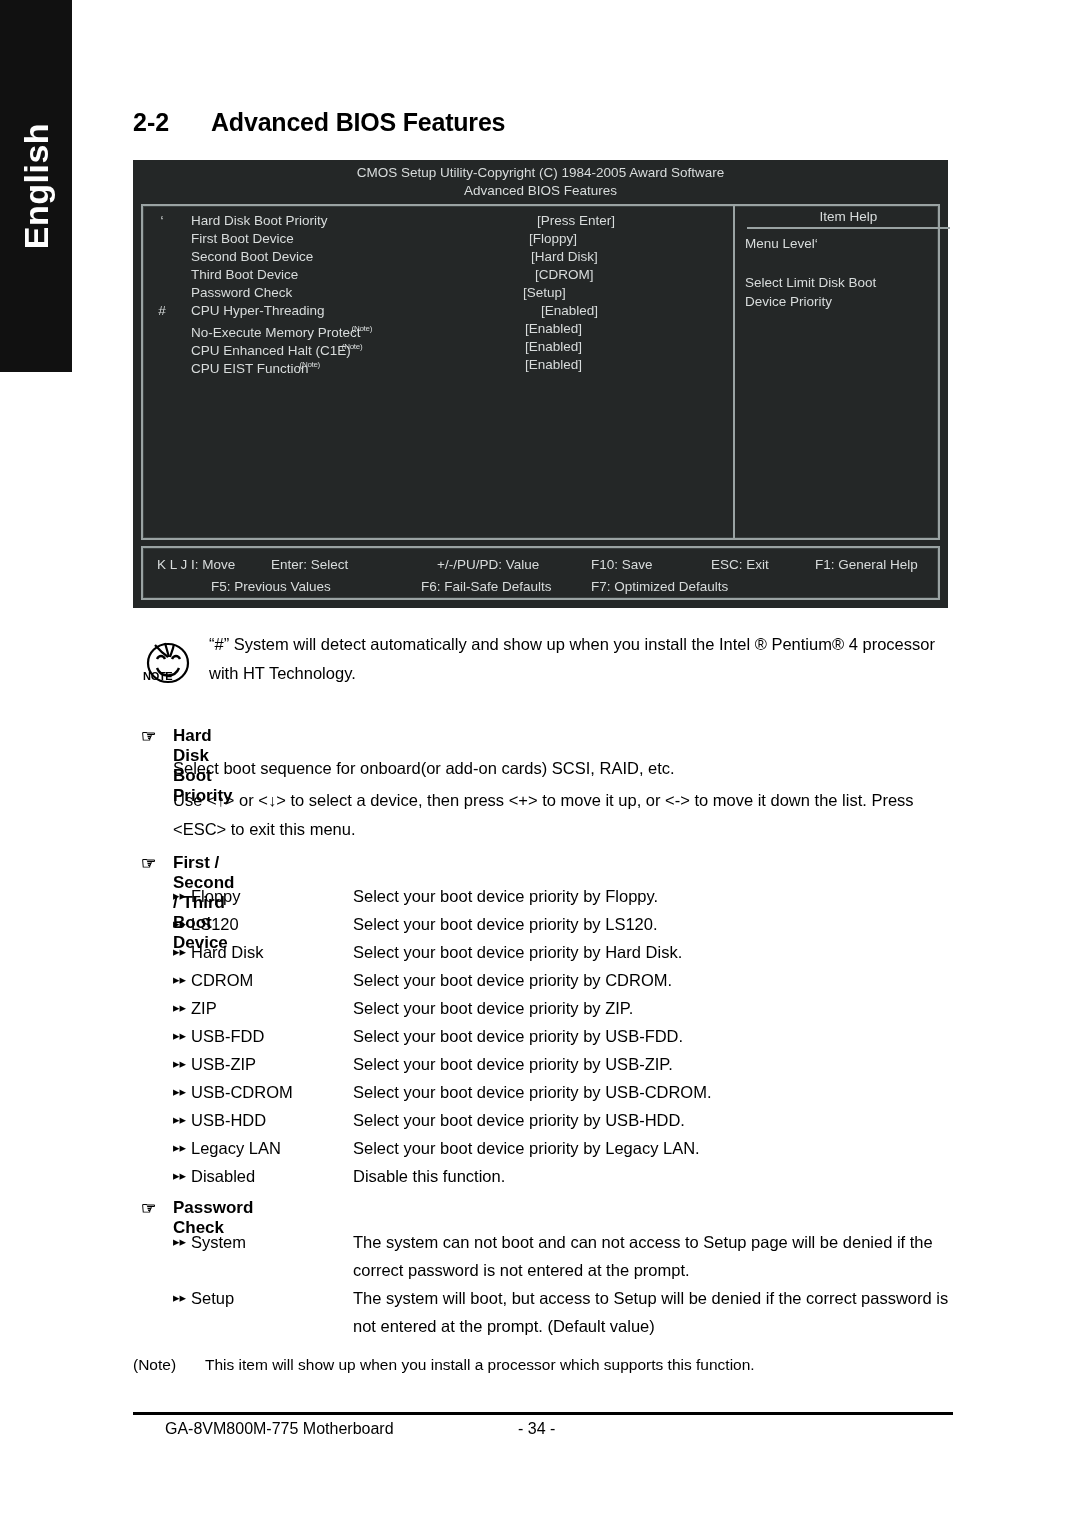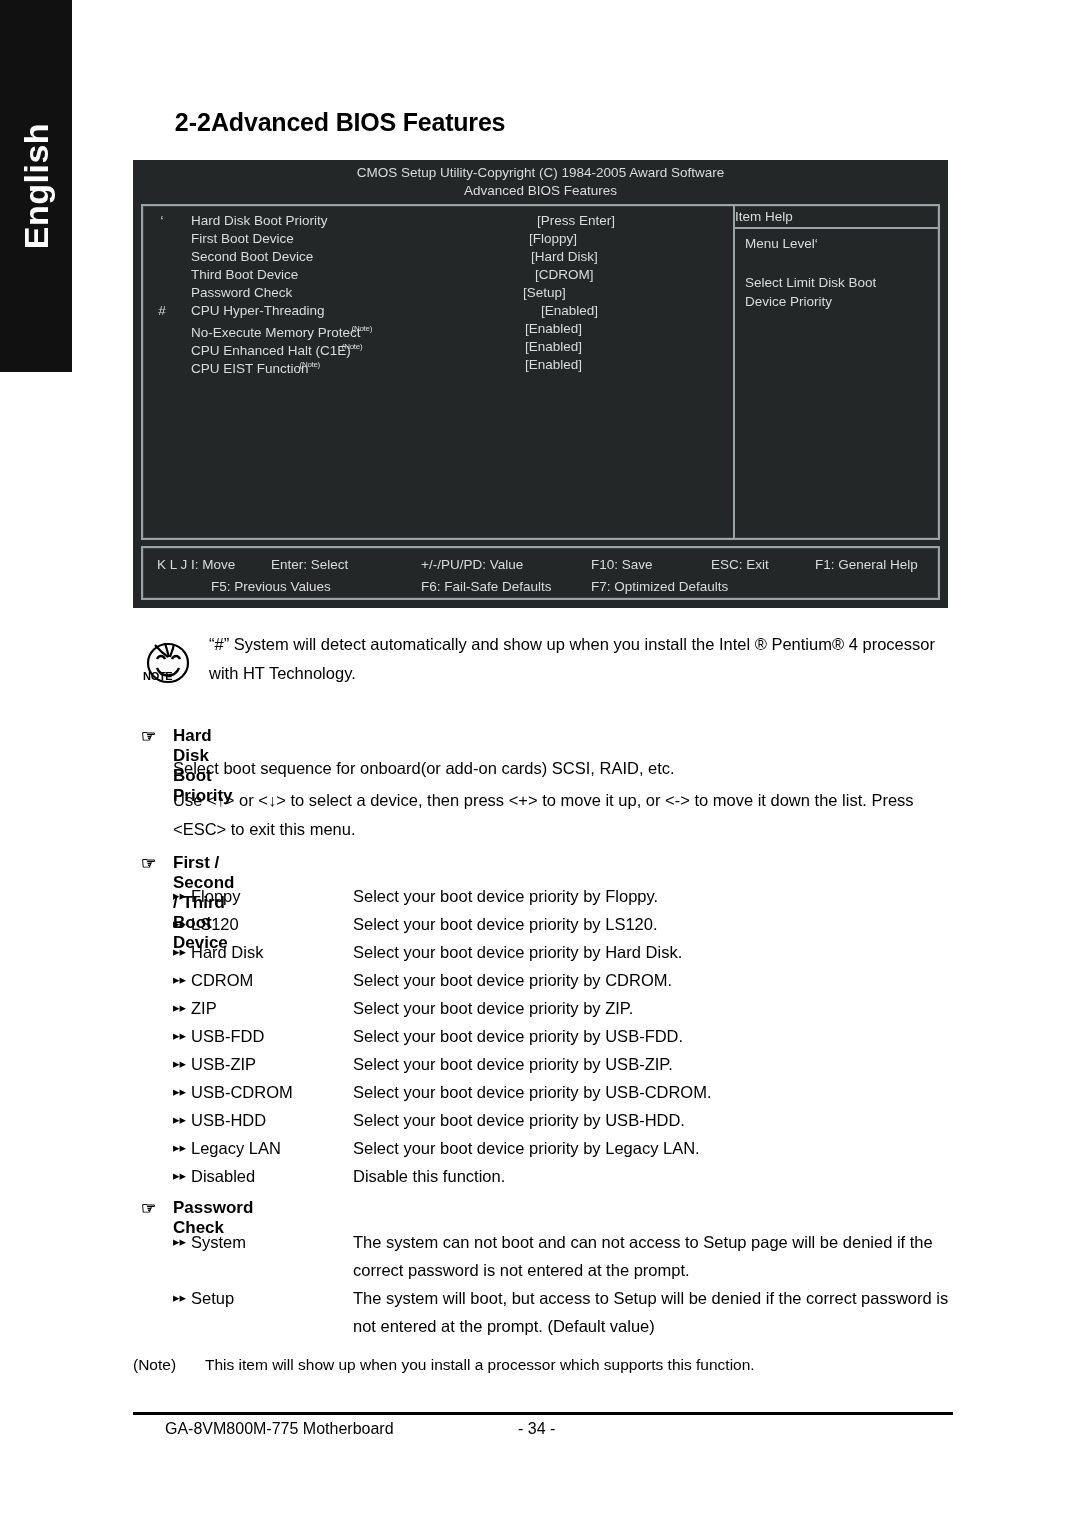--- a/index.html
+++ b/index.html
@@ -48,21 +48,20 @@
 
   
   #section-heading {
     position: absolute;
     left: 0;
     top: 108px;
     display: flex;
     align-items: baseline;
     font-size: 25px;
     font-weight: bold;
-    text-align: right;
   }
   #section-number { width: 78px; }
   #section-title { letter-spacing: -0.2px; }
 
   
   #bios-screen {
     position: absolute;
     left: 0px;
     top: 160px;
     width: 815px;
@@ -98,23 +97,23 @@
     width: 592px;
     border-right: 2px solid #9aa3a3;
     box-sizing: border-box;
   }
   #bios-right-pane {
     position: absolute;
     left: 592px; right: 0; top: 0; bottom: 0;
   }
   #item-help-header {
     position: absolute;
-    left: 0; top: 0;
+    left: 12px; top: 0;
     width: 100%;
-    text-align: left;
+    text-align: center;
     padding: 3px 0 3px 0;
     border-bottom: 2px solid #9aa3a3;
     box-sizing: border-box;
   }
   #item-help-body {
     position: absolute;
     left: 10px;
     top: 28px;
     right: 6px;
     line-height: 19px;
@@ -356,21 +355,21 @@
             <span>Device Priority</span>
           </span>
         </div>
       </div>
     </div>
 
     <div id="bios-keybar">
       <div class="keybar-line" id="keybar-line-1">
           <span style="left: 14px;">K L J I: Move</span>
           <span style="left: 128px;">Enter: Select</span>
-          <span style="left: 278px;">+/-/PU/PD: Value</span>
+          <span style="left: 294px;">+/-/PU/PD: Value</span>
           <span style="left: 448px;">F10: Save</span>
           <span style="left: 568px;">ESC: Exit</span>
           <span style="left: 672px;">F1: General Help</span>
         </div>
       <div class="keybar-line" id="keybar-line-2">
           <span style="left: 68px;">F5: Previous Values</span>
           <span style="left: 278px;">F6: Fail-Safe Defaults</span>
           <span style="left: 448px;">F7: Optimized Defaults</span>
         </div>
     </div>

